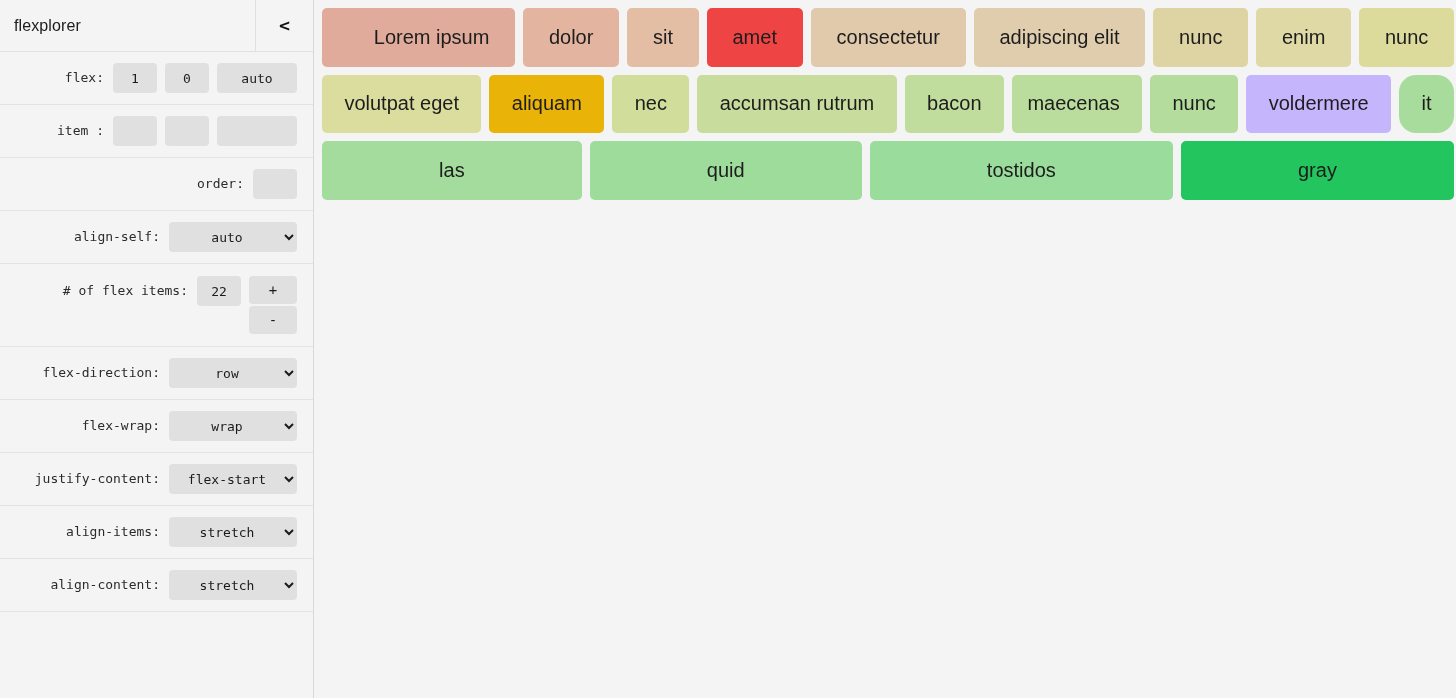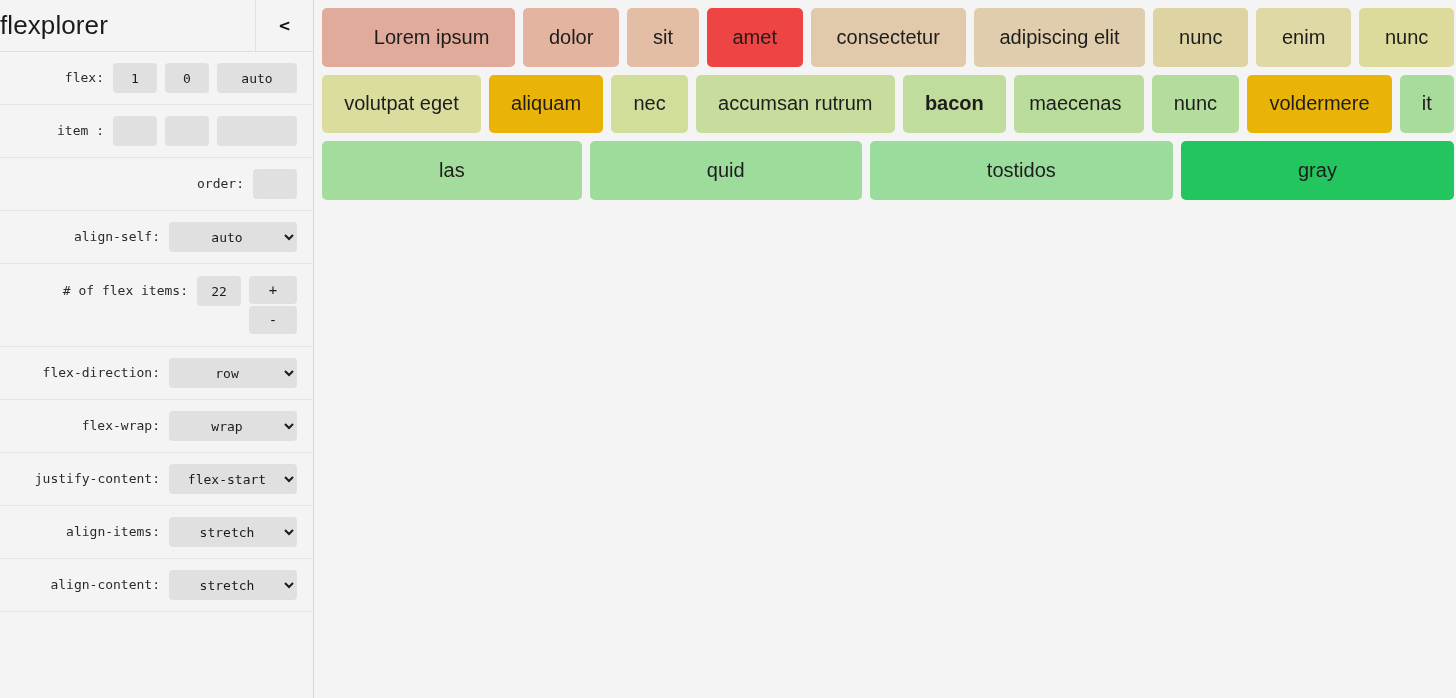--- a/index.html
+++ b/index.html
@@ -31,22 +31,23 @@
   }
   .sb-header {
     height: 52px;
     min-height: 52px;
     display: flex;
     align-items: center;
     border-bottom: 1px solid #e0e0e0;
   }
   .sb-title {
     flex: 1;
+    padding-left: 14px;
     font-family: "Liberation Sans", sans-serif;
-    font-size: 26px;
+    font-size: 16px;
     color: #1b1b1b;
     letter-spacing: .1px;
   }
   .sb-collapse {
     width: 58px;
     height: 52px;
     border-left: 1px solid #e0e0e0;
     display: flex;
     align-items: center;
     justify-content: center;
@@ -274,33 +275,33 @@
         </div>
         <div class="flex-item" style="background: #eab308;">
           <span>aliquam</span>
         </div>
         <div class="flex-item" style="background: rgb(208, 221, 155);">
           <span>nec</span>
         </div>
         <div class="flex-item" style="background: rgb(200, 220, 157);">
           <span>accumsan rutrum</span>
         </div>
-        <div class="flex-item" style="background: rgb(193, 221, 157); font-weight: bold;">
+        <div class="flex-item" style="background: rgb(193, 221, 157);">
           <span>bacon</span>
         </div>
         <div class="flex-item" style="background: rgb(186, 221, 157); padding-left: 15px;">
           <span>maecenas</span>
         </div>
         <div class="flex-item" style="background: rgb(179, 220, 157);">
           <span>nunc</span>
         </div>
-        <div class="flex-item" style="background: #eab308;">
+        <div class="flex-item" style="background: #c4b5fd;">
           <span>voldermere</span>
         </div>
-        <div class="flex-item" style="background: rgb(168, 220, 156);">
+        <div class="flex-item" style="background: rgb(168, 220, 156); border-radius: 17px;">
           <span>it</span>
         </div>
         <div class="flex-item" style="background: rgb(163, 220, 156);">
           <span>las</span>
         </div>
         <div class="flex-item" style="background: rgb(158, 220, 155);">
           <span>quid</span>
         </div>
         <div class="flex-item" style="background: rgb(154, 220, 155);">
           <span>tostidos</span>

